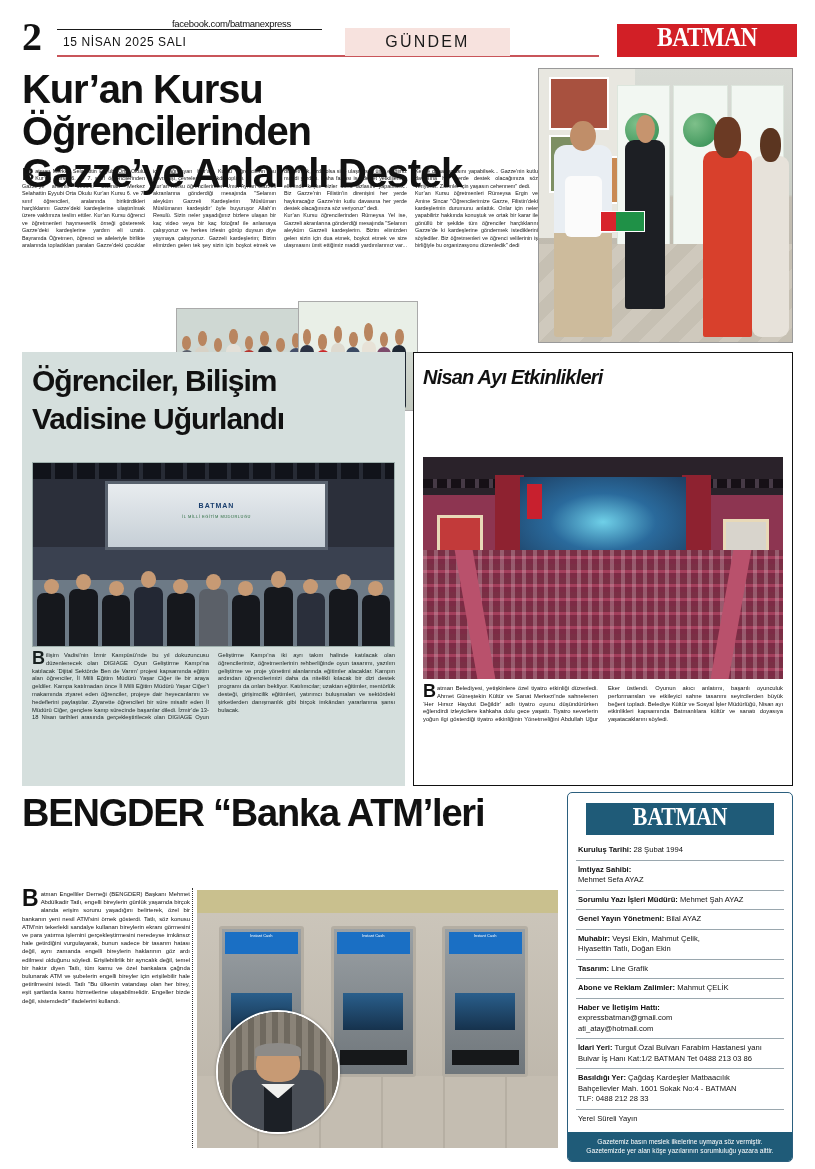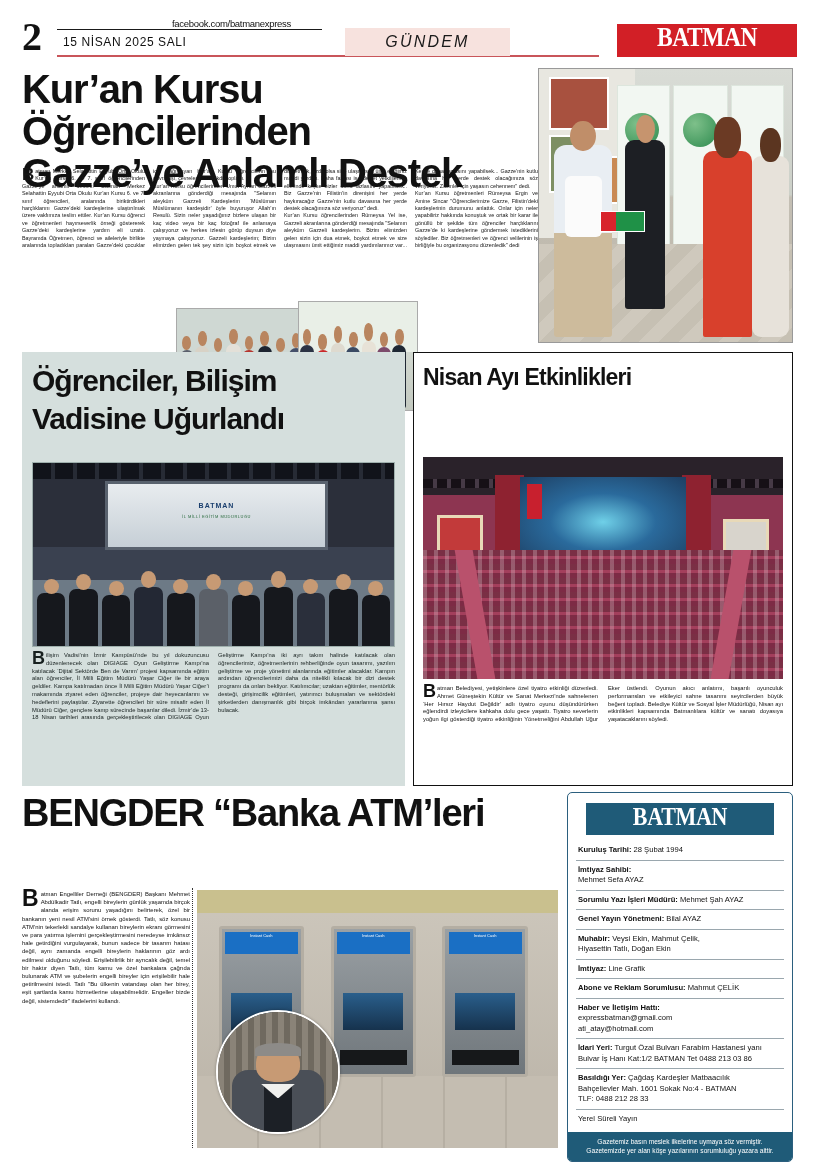--- a/index.html
+++ b/index.html
@@ -35,21 +35,21 @@
   }
   .hdr-rule-bot{
     position:absolute;left:57px;top:55px;width:542px;height:2px;background:#c9555a;
   }
   .hdr-section{
     position:absolute;left:345px;top:28px;width:165px;height:28px;
     background:#f7e2de;
   }
   .hdr-section span{
     display:block;text-align:center;line-height:28px;
-    font-size:16px;letter-spacing:2.2px;color:#1a1a1a;font-style:italic;
+    font-size:16px;letter-spacing:2.2px;color:#1a1a1a;
   }
   .hdr-logo{
     position:absolute;right:18px;top:24px;width:180px;height:33px;
     background:#d21f26;overflow:hidden;
   }
   .hdr-logo .lg{
     display:block;color:#fff;font-family:"Liberation Serif",serif;
     font-weight:700;font-style:normal;
     font-size:24px;line-height:33px;text-align:center;
     letter-spacing:-.5px;
@@ -110,21 +110,21 @@
   .a2-body p{margin:0;}
   .a2-body .dc::first-letter{
     float:left;font-size:18px;line-height:13px;font-weight:700;padding-right:1px;
   }
 
   .a3{
     position:absolute;left:413px;top:352px;width:380px;height:434px;
     border:1.5px solid #111;box-sizing:border-box;background:#fff;padding:8px 9px;
   }
   .a3-head1{
-    font-size:23px;line-height:32px;font-weight:800;letter-spacing:-.8px;
+    font-size:20px;line-height:32px;font-weight:800;letter-spacing:-.8px;font-style:italic;
   }
   .a3-head2{
     font-size:40px;line-height:42px;font-weight:800;letter-spacing:-1.2px;
     margin-top:-2px;
   }
   .a3-photo{
     position:absolute;left:9px;top:104px;width:360px;height:222px;
     overflow:hidden;
   }
   .a3-body{
@@ -506,22 +506,22 @@
   <div class="kunye">
     <div class="kunye-logo">
       <span>BATMAN EXPRESS</span>
     </div>
     <div id="kunye-rows">
         <div class="kunye-row"><b>Kuruluş Tarihi:</b><span> 28 Şubat 1994</span></div>
         <div class="kunye-row"><b>İmtiyaz Sahibi:</b><br><span>Mehmet Sefa AYAZ</span></div>
         <div class="kunye-row"><b>Sorumlu Yazı İşleri Müdürü:</b><span> Mehmet Şah AYAZ</span></div>
         <div class="kunye-row"><b>Genel Yayın Yönetmeni:</b><span> Bilal AYAZ</span></div>
         <div class="kunye-row"><b>Muhabir:</b><span> Veysi Ekin, Mahmut Çelik,</span><br><span>Hiyasettin Tatlı, Doğan Ekin</span></div>
-        <div class="kunye-row"><b>İmtiyaz:</b><span> Line Grafik</span></div>
-        <div class="kunye-row"><b>Abone ve Reklam Sorumlusu:</b><span> Mahmut ÇELİK</span></div>
+        <div class="kunye-row"><b>Tasarım:</b><span> Line Grafik</span></div>
+        <div class="kunye-row"><b>Abone ve Reklam Zalimler:</b><span> Mahmut ÇELİK</span></div>
         <div class="kunye-row"><b>Haber ve İletişim Hattı:</b><br><span>expressbatman@gmail.com</span><br><span>ati_atay@hotmail.com</span></div>
         <div class="kunye-row"><b>İdari Yeri:</b><span> Turgut Özal Bulvarı Farabim Hastanesi yanı</span><br><span>Bulvar İş Hanı Kat:1/2 BATMAN Tet 0488 213 03 86</span></div>
         <div class="kunye-row"><b>Basıldığı Yer:</b><span> Çağdaş Kardeşler Matbaacılık</span><br><span>Bahçelievler Mah. 1601 Sokak No:4  -  BATMAN</span><br><span>TLF: 0488 212 28 33</span></div>
         <div class="kunye-row"><span>Yerel Süreli Yayın</span></div>
       </div>
     <div class="kunye-note">
       <div>Gazetemiz basın meslek ilkelerine uymaya söz vermiştir.</div>
       <div>Gazetemizde yer alan köşe yazılarının sorumluluğu yazara aittir.</div>
     </div>
   </div>

